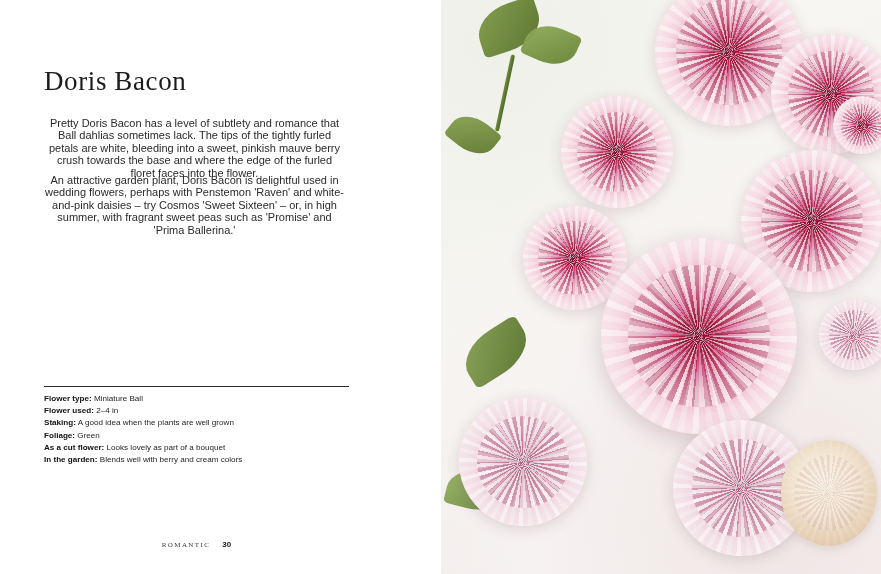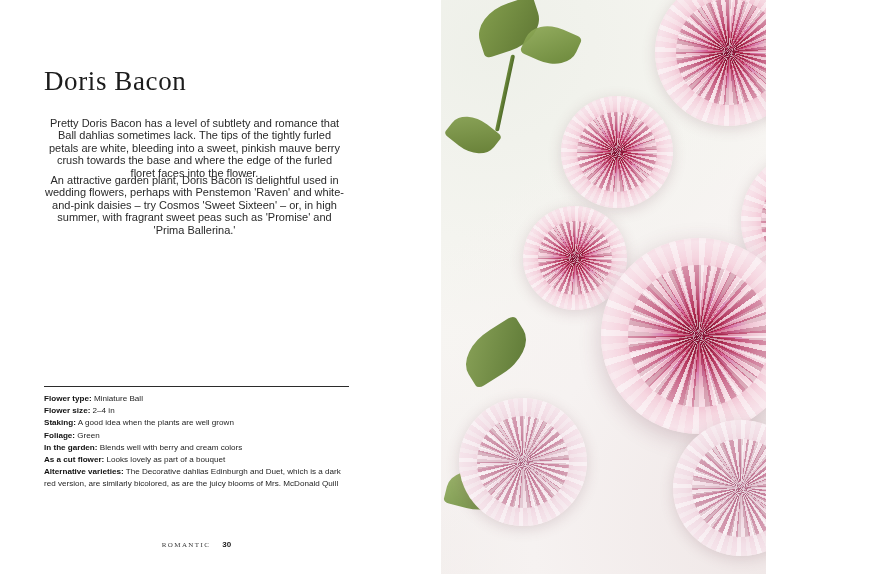--- a/index.html
+++ b/index.html
@@ -2,21 +2,21 @@
 <html><head>
 <meta charset="utf-8">
 <style>
   html, body {
     margin: 0;
     padding: 0;
     background: #ffffff;
   }
   .page {
     position: relative;
-    width: 766px;
+    width: 881px;
     height: 574px;
     background: #22c55e;
     overflow: hidden;
     font-family: "Liberation Serif", serif;
   }
 
   
   .text-page {
     position: absolute;
     left: 0;
@@ -205,42 +205,38 @@
     <p class="body-block para-2">An attractive garden plant, Doris Bacon is delightful used in wedding flowers, perhaps with Penstemon 'Raven' and white-and-pink daisies – try Cosmos 'Sweet Sixteen' – or, in high summer, with fragrant sweet peas such as 'Promise' and 'Prima Ballerina.'</p>
 
     <div class="facts">
       <div class="facts-rule"></div>
 
       <div class="fact-line">
         <b>Flower type:</b>
         <span class="val">Miniature Ball</span>
       </div>
       <div class="fact-line">
-        <b>Flower size:</b>
+        <b>Flower used:</b>
         <span class="val">2–4 in</span>
       </div>
       <div class="fact-line">
         <b>Staking:</b>
         <span class="val">A good idea when the plants are well grown</span>
       </div>
       <div class="fact-line">
         <b>Foliage:</b>
         <span class="val">Green</span>
       </div>
       <div class="fact-line">
+        <b>As a cut flower:</b>
+        <span class="val">Looks lovely as part of a bouquet</span>
+      </div>
+      <div class="fact-line">
         <b>In the garden:</b>
         <span class="val">Blends well with berry and cream colors</span>
-      </div>
-      <div class="fact-line">
-        <b>As a cut flower:</b>
-        <span class="val">Looks lovely as part of a bouquet</span>
-      </div>
-      <div class="fact-line">
-        <b>Alternative varieties:</b>
-        <span class="val">The Decorative dahlias Edinburgh and Duet, which is a dark red version, are similarly bicolored, as are the juicy blooms of Mrs. McDonald Quill</span>
       </div>
     </div>
 
     <div class="footer">
       <span>ROMANTIC</span><span class="pagenum">30</span>
     </div>
   </div>
 
   <div class="photo-page">
     <div class="photo-canvas">

